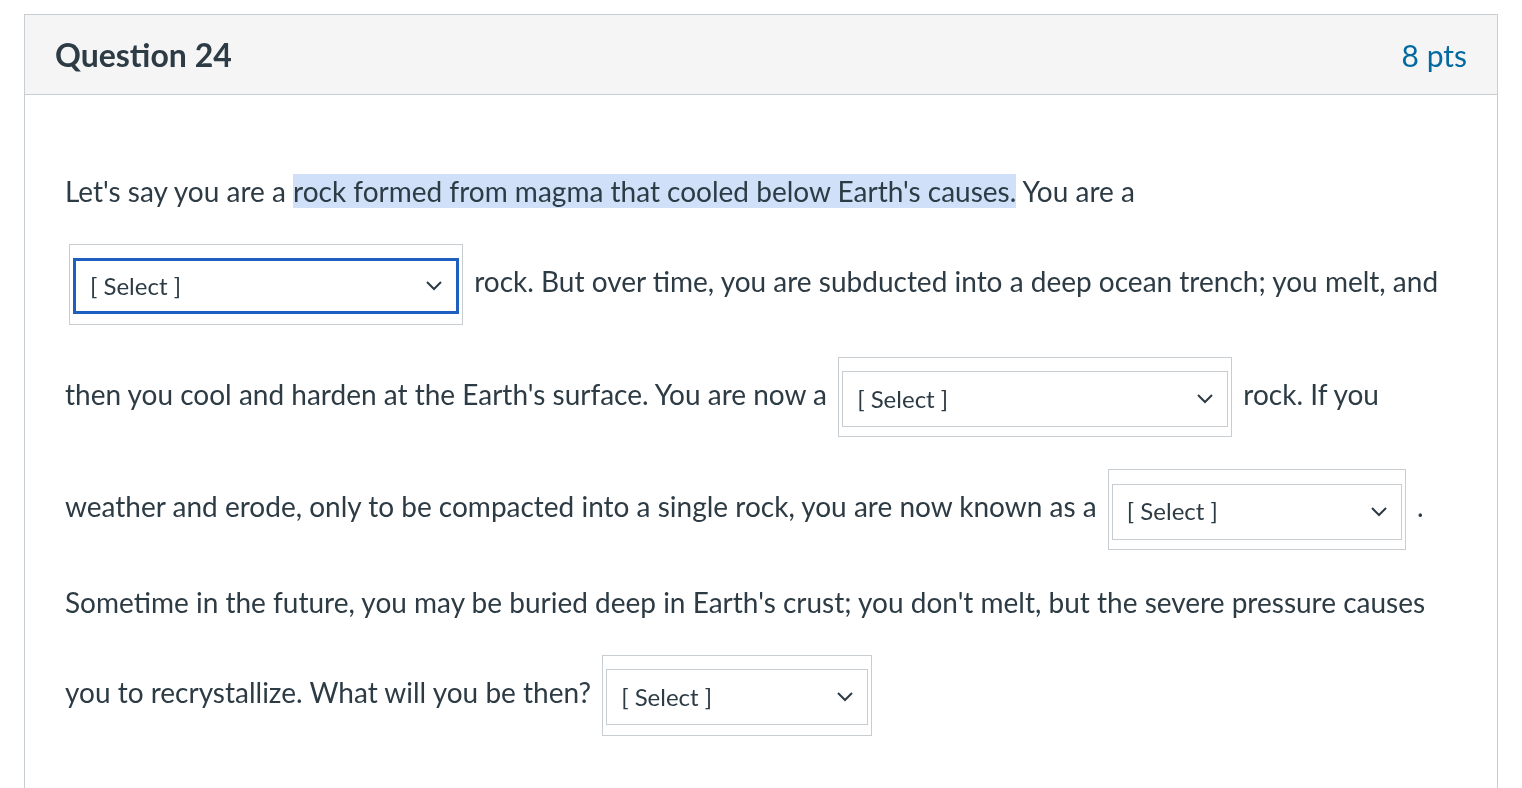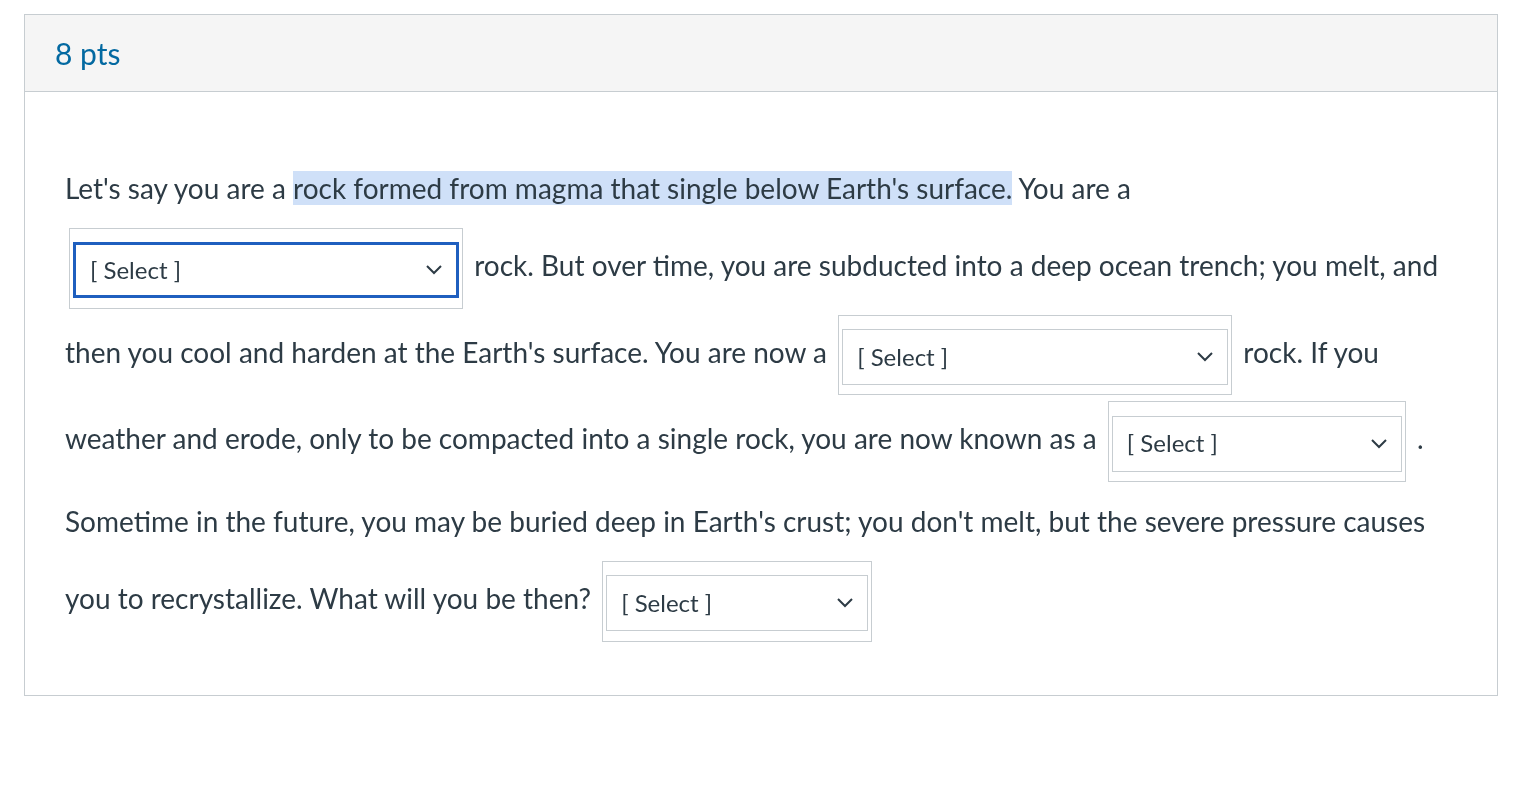--- a/index.html
+++ b/index.html
@@ -42,21 +42,21 @@
     font-size: 28px;
     line-height: 2.6;
     color: #2d3b45;
   }
   .highlight {
     background: #cfe0f8;
   }
   .select-wrap {
     display: inline-block;
     vertical-align: middle;
-    margin: 3px 4px;
+    margin: 16px 4px;
   }
   .select-outer {
     display: inline-block;
     border: 1px solid #c7cdd1;
     padding: 3px;
     background: #fff;
   }
   .select-outer.focused {
     border: 1px solid #c7cdd1;
   }
@@ -91,25 +91,26 @@
   .w3 .select-box { width: 290px; }
   .w4 .select-box { width: 262px; }
 </style>
 </head>
 <body>
 
 <div class="page">
   <div class="question-card">
 
     <div class="question-header">
+      <div class="question-title">Question 24</div>
       <div class="question-pts">8 pts</div>
     </div>
 
     <div class="question-body">
-      <span>Let's say you are a </span><span class="highlight">rock formed from magma that single below Earth's surface.</span><span> You are a </span>
+      <span>Let's say you are a </span><span class="highlight">rock formed from magma that cooled below Earth's causes.</span><span> You are a </span>
 
       <span class="select-wrap w1">
         <span class="select-outer focused">
           <span class="select-box focused">
             <span class="select-label">[ Select ]</span>
             <span class="chevron">
               <svg width="16" height="10" viewBox="0 0 16 10">
                   <path d="M1 1 L8 8 L15 1" fill="none" stroke="#2d3b45" stroke-width="2"></path>
                 </svg>
             </span>

